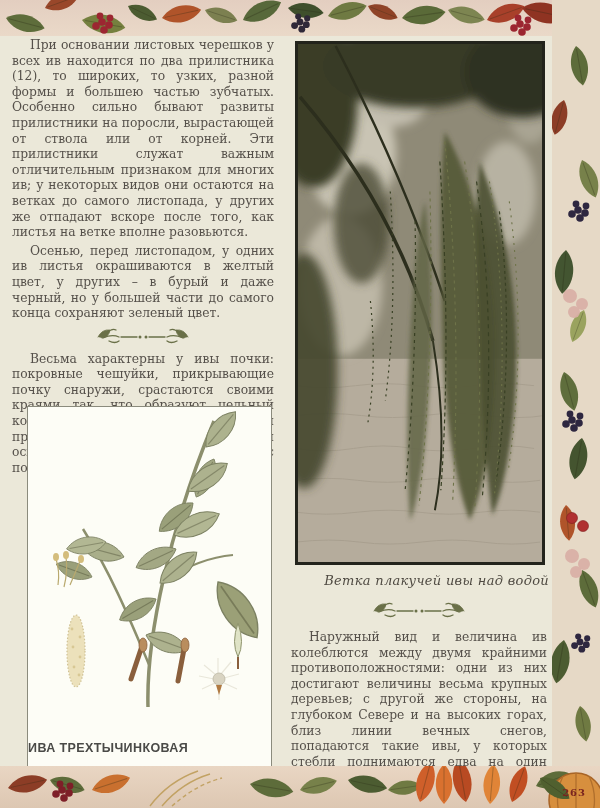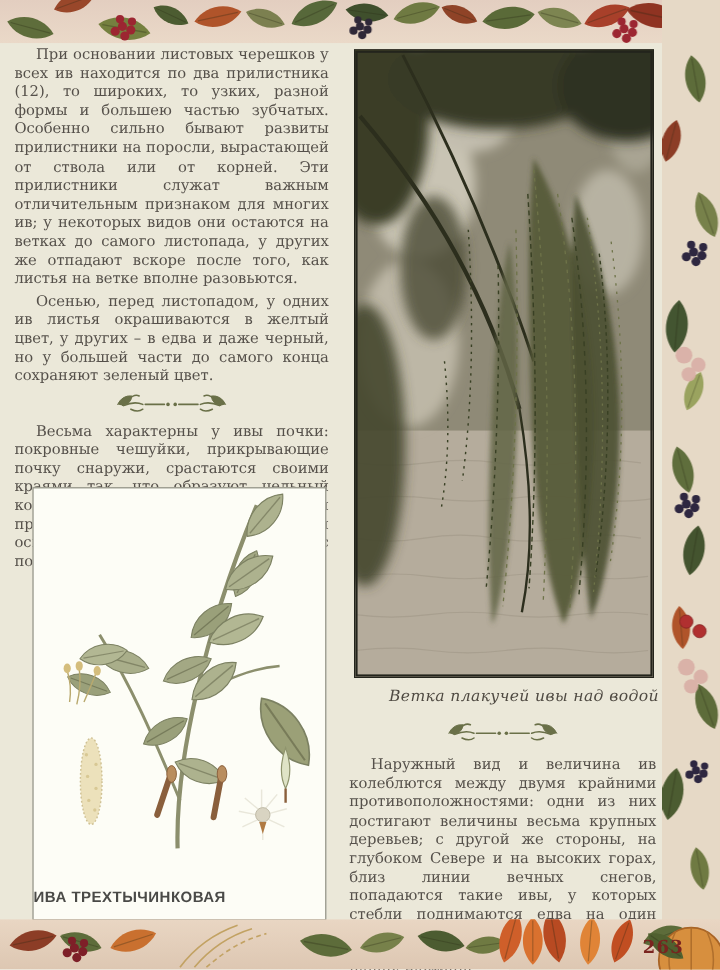--- a/index.html
+++ b/index.html
@@ -51,22 +51,22 @@
   #plate svg{display:block;width:243px;height:306px;}
   #plate-caption{
     position:absolute; left:0; bottom:10px; width:100%;
     text-align:left; font-family:"Liberation Sans","DejaVu Sans",sans-serif;
     font-weight:bold; font-size:12.5px; line-height:16px; color:#4a4a47;
     letter-spacing:.4px;
   }
 
   
   #page-number{
-    position:absolute; right:30px; bottom:10px; z-index:8;
-    font-family:"DejaVu Serif",serif; font-weight:bold; font-size:15px;
+    position:absolute; right:14px; bottom:10px; z-index:8;
+    font-family:"DejaVu Serif",serif; font-weight:bold; font-size:10px;
     color:#7a241f; letter-spacing:1px;
   }
 </style>
 </head>
 <body>
 
 <div id="page">
 
   <svg width="0" height="0" style="position:absolute" aria-hidden="true">
     <defs>
@@ -204,21 +204,21 @@
         <path d="M563 10 Q552 34 563 58" fill="none" stroke="#b06f2c" stroke-width="1.3"></path>
         <path d="M589 10 Q600 34 589 58" fill="none" stroke="#b06f2c" stroke-width="1.3"></path>
         <path d="M576 7 V61" fill="none" stroke="#b06f2c" stroke-width="1.3"></path>
         <use href="#lf" transform="translate(540 12) rotate(35) scale(.9)" fill="#50602f"></use>
       </g>
     </svg>
   </div>
 
   <div id="left-col" class="text-col">
     <p>При основании листовых черешков у всех ив находится по два прилистника (12), то широких, то узких, разной формы и большею частью зубчатых. Особенно сильно бывают развиты прилистники на поросли, вырастающей от ствола или от корней. Эти прилистники служат важным отличительным признаком для многих ив; у некоторых видов они остаются на ветках до самого листопада, у других же отпадают вскоре после того, как листья на ветке вполне разовьются.</p>
-    <p class="para-gap">Осенью, перед листопадом, у одних ив листья окрашиваются в желтый цвет, у других – в едва и даже черный, но у большей части до самого конца сохраняют зеленый цвет.</p>
+    <p class="para-gap">Осенью, перед листопадом, у одних ив листья окрашиваются в желтый цвет, у других – в бурый и даже черный, но у большей части до самого конца сохраняют зеленый цвет.</p>
     <svg class="ornament" viewBox="0 0 96 20">
       <use href="#orn-half"></use>
       <use href="#orn-half" transform="translate(96 0) scale(-1 1)"></use>
     </svg>
     <p>Весьма характерны у ивы почки: покровные чешуйки, прикрывающие почку снаружи, срастаются своими краями так, что образуют цельный колпачок, или чехлик (10), который при разбухании почек отделяется при основании и легко может быть снят с почки целиком.</p>
   </div>
 
   <div id="photo-frame">
     <svg viewBox="0 0 250 524" preserveAspectRatio="none">
       <rect width="250" height="524" fill="#8f8a77"></rect>

